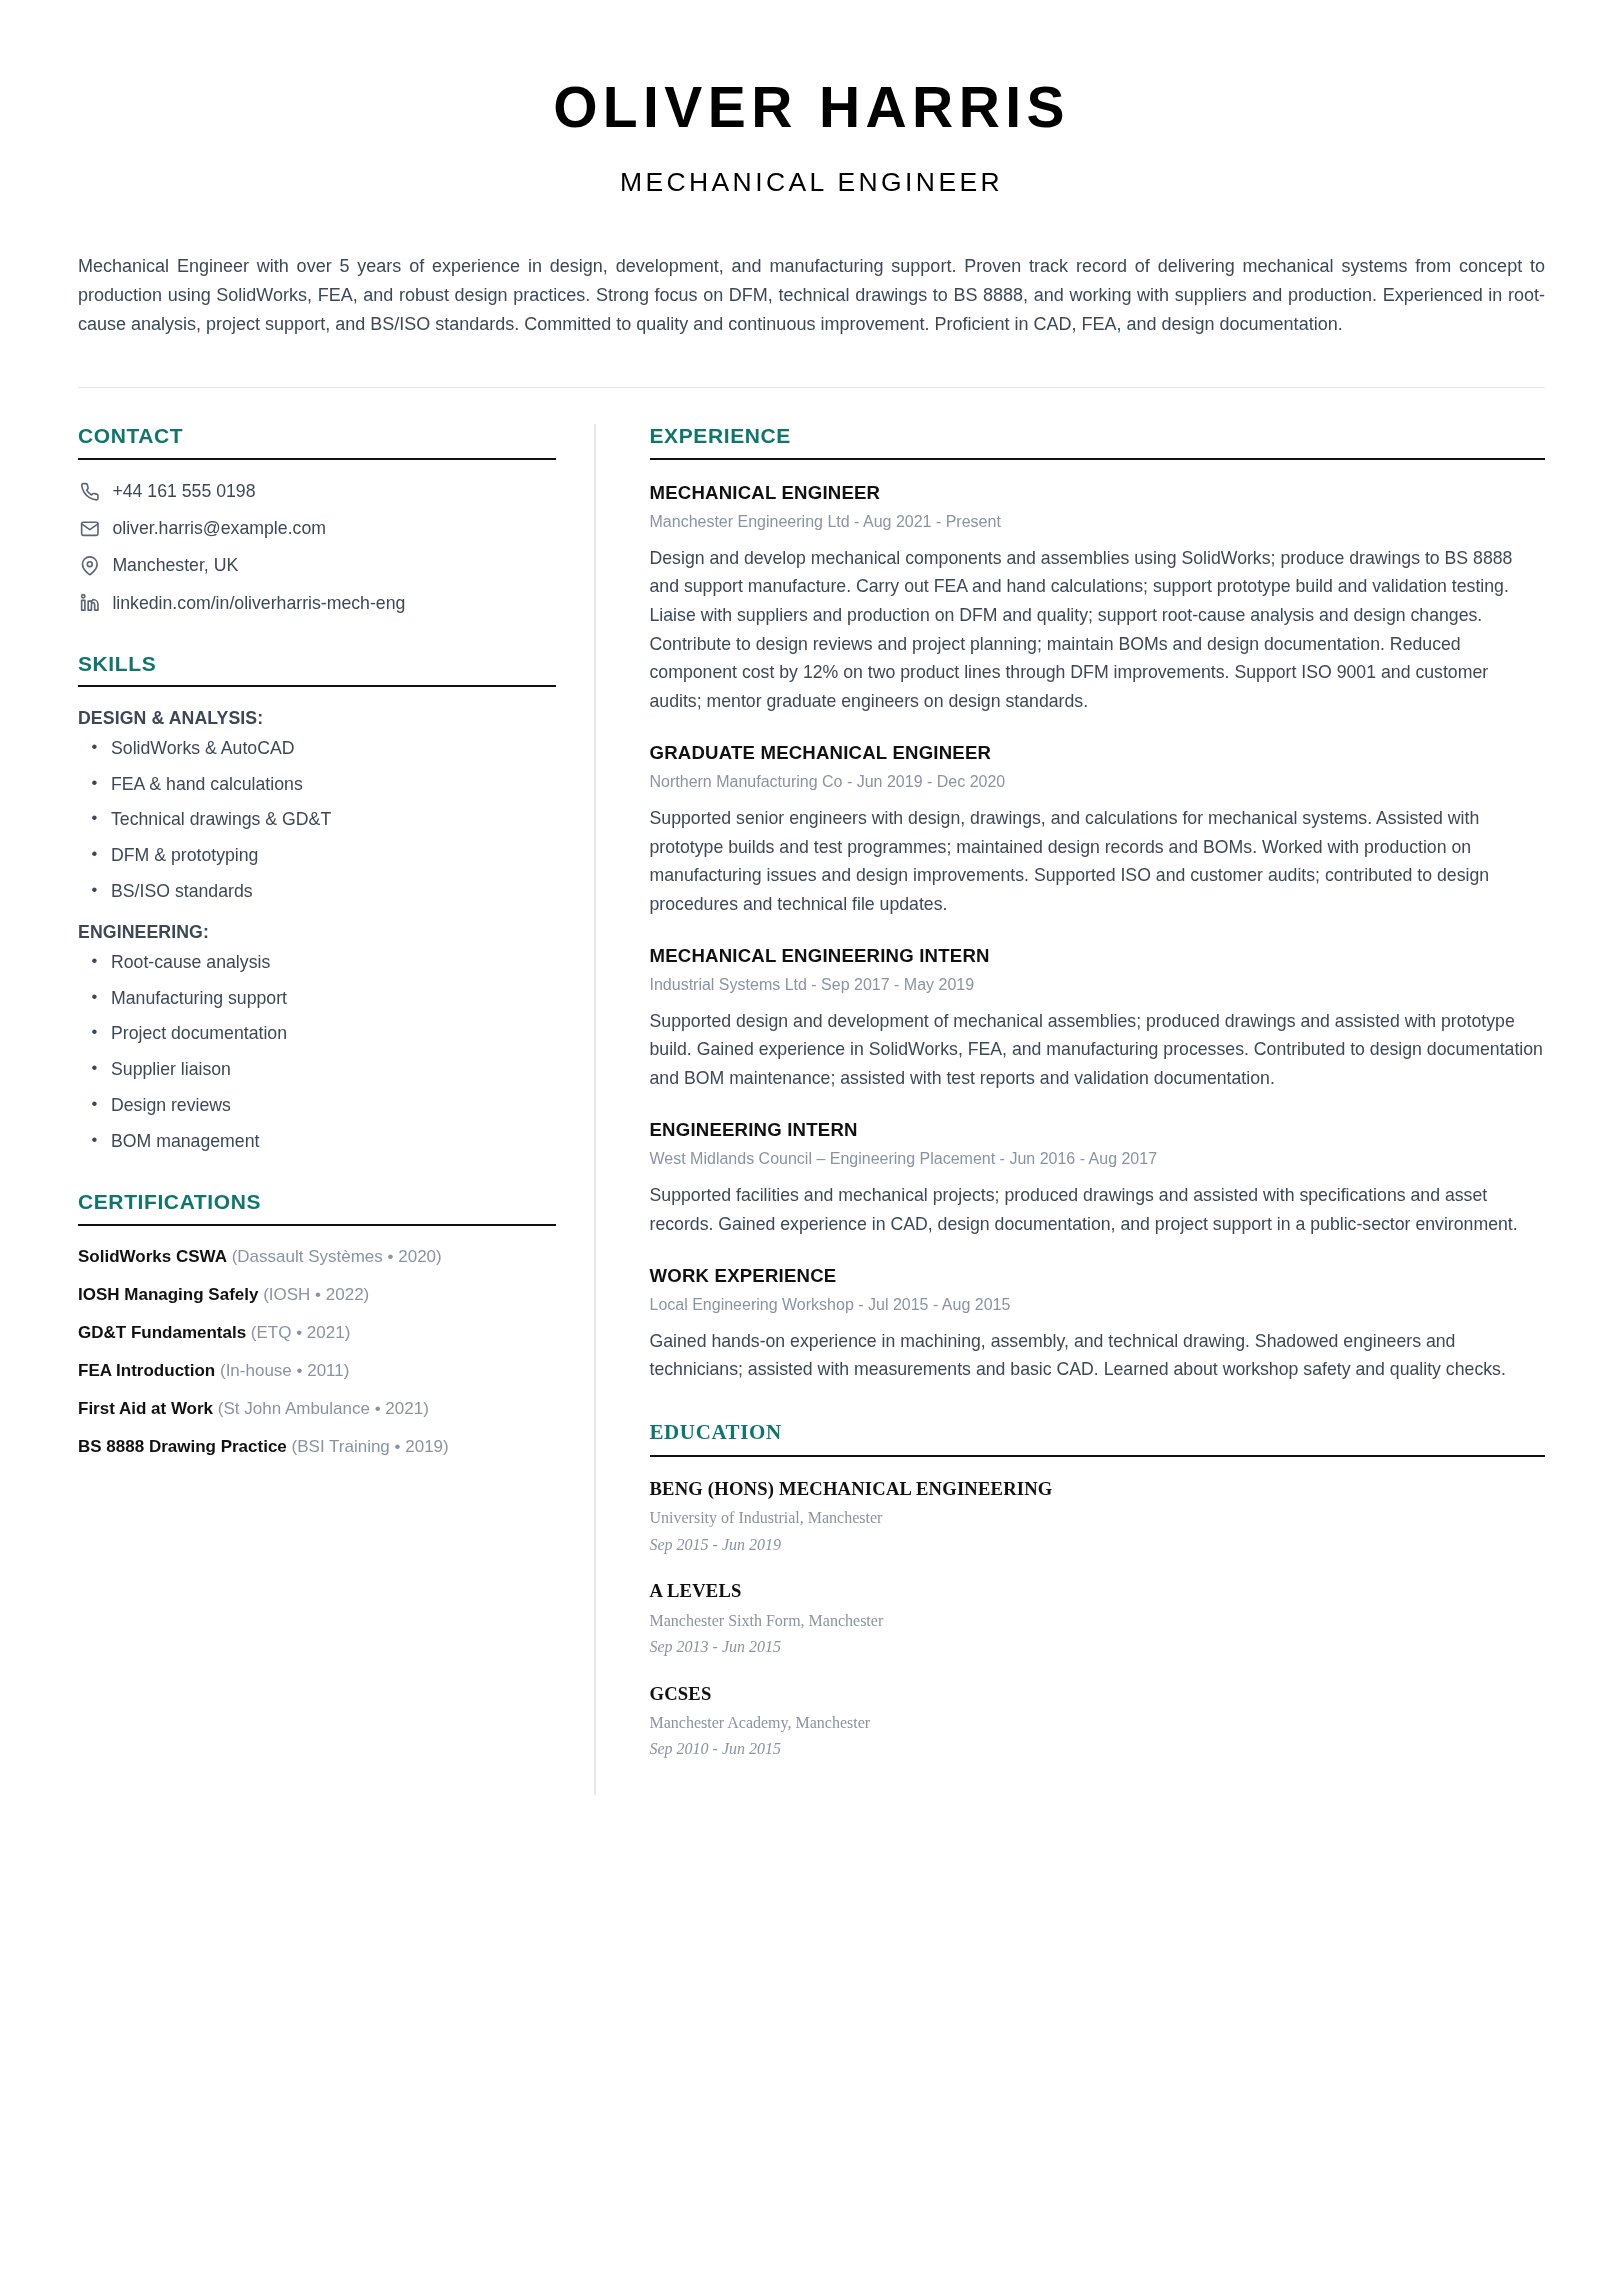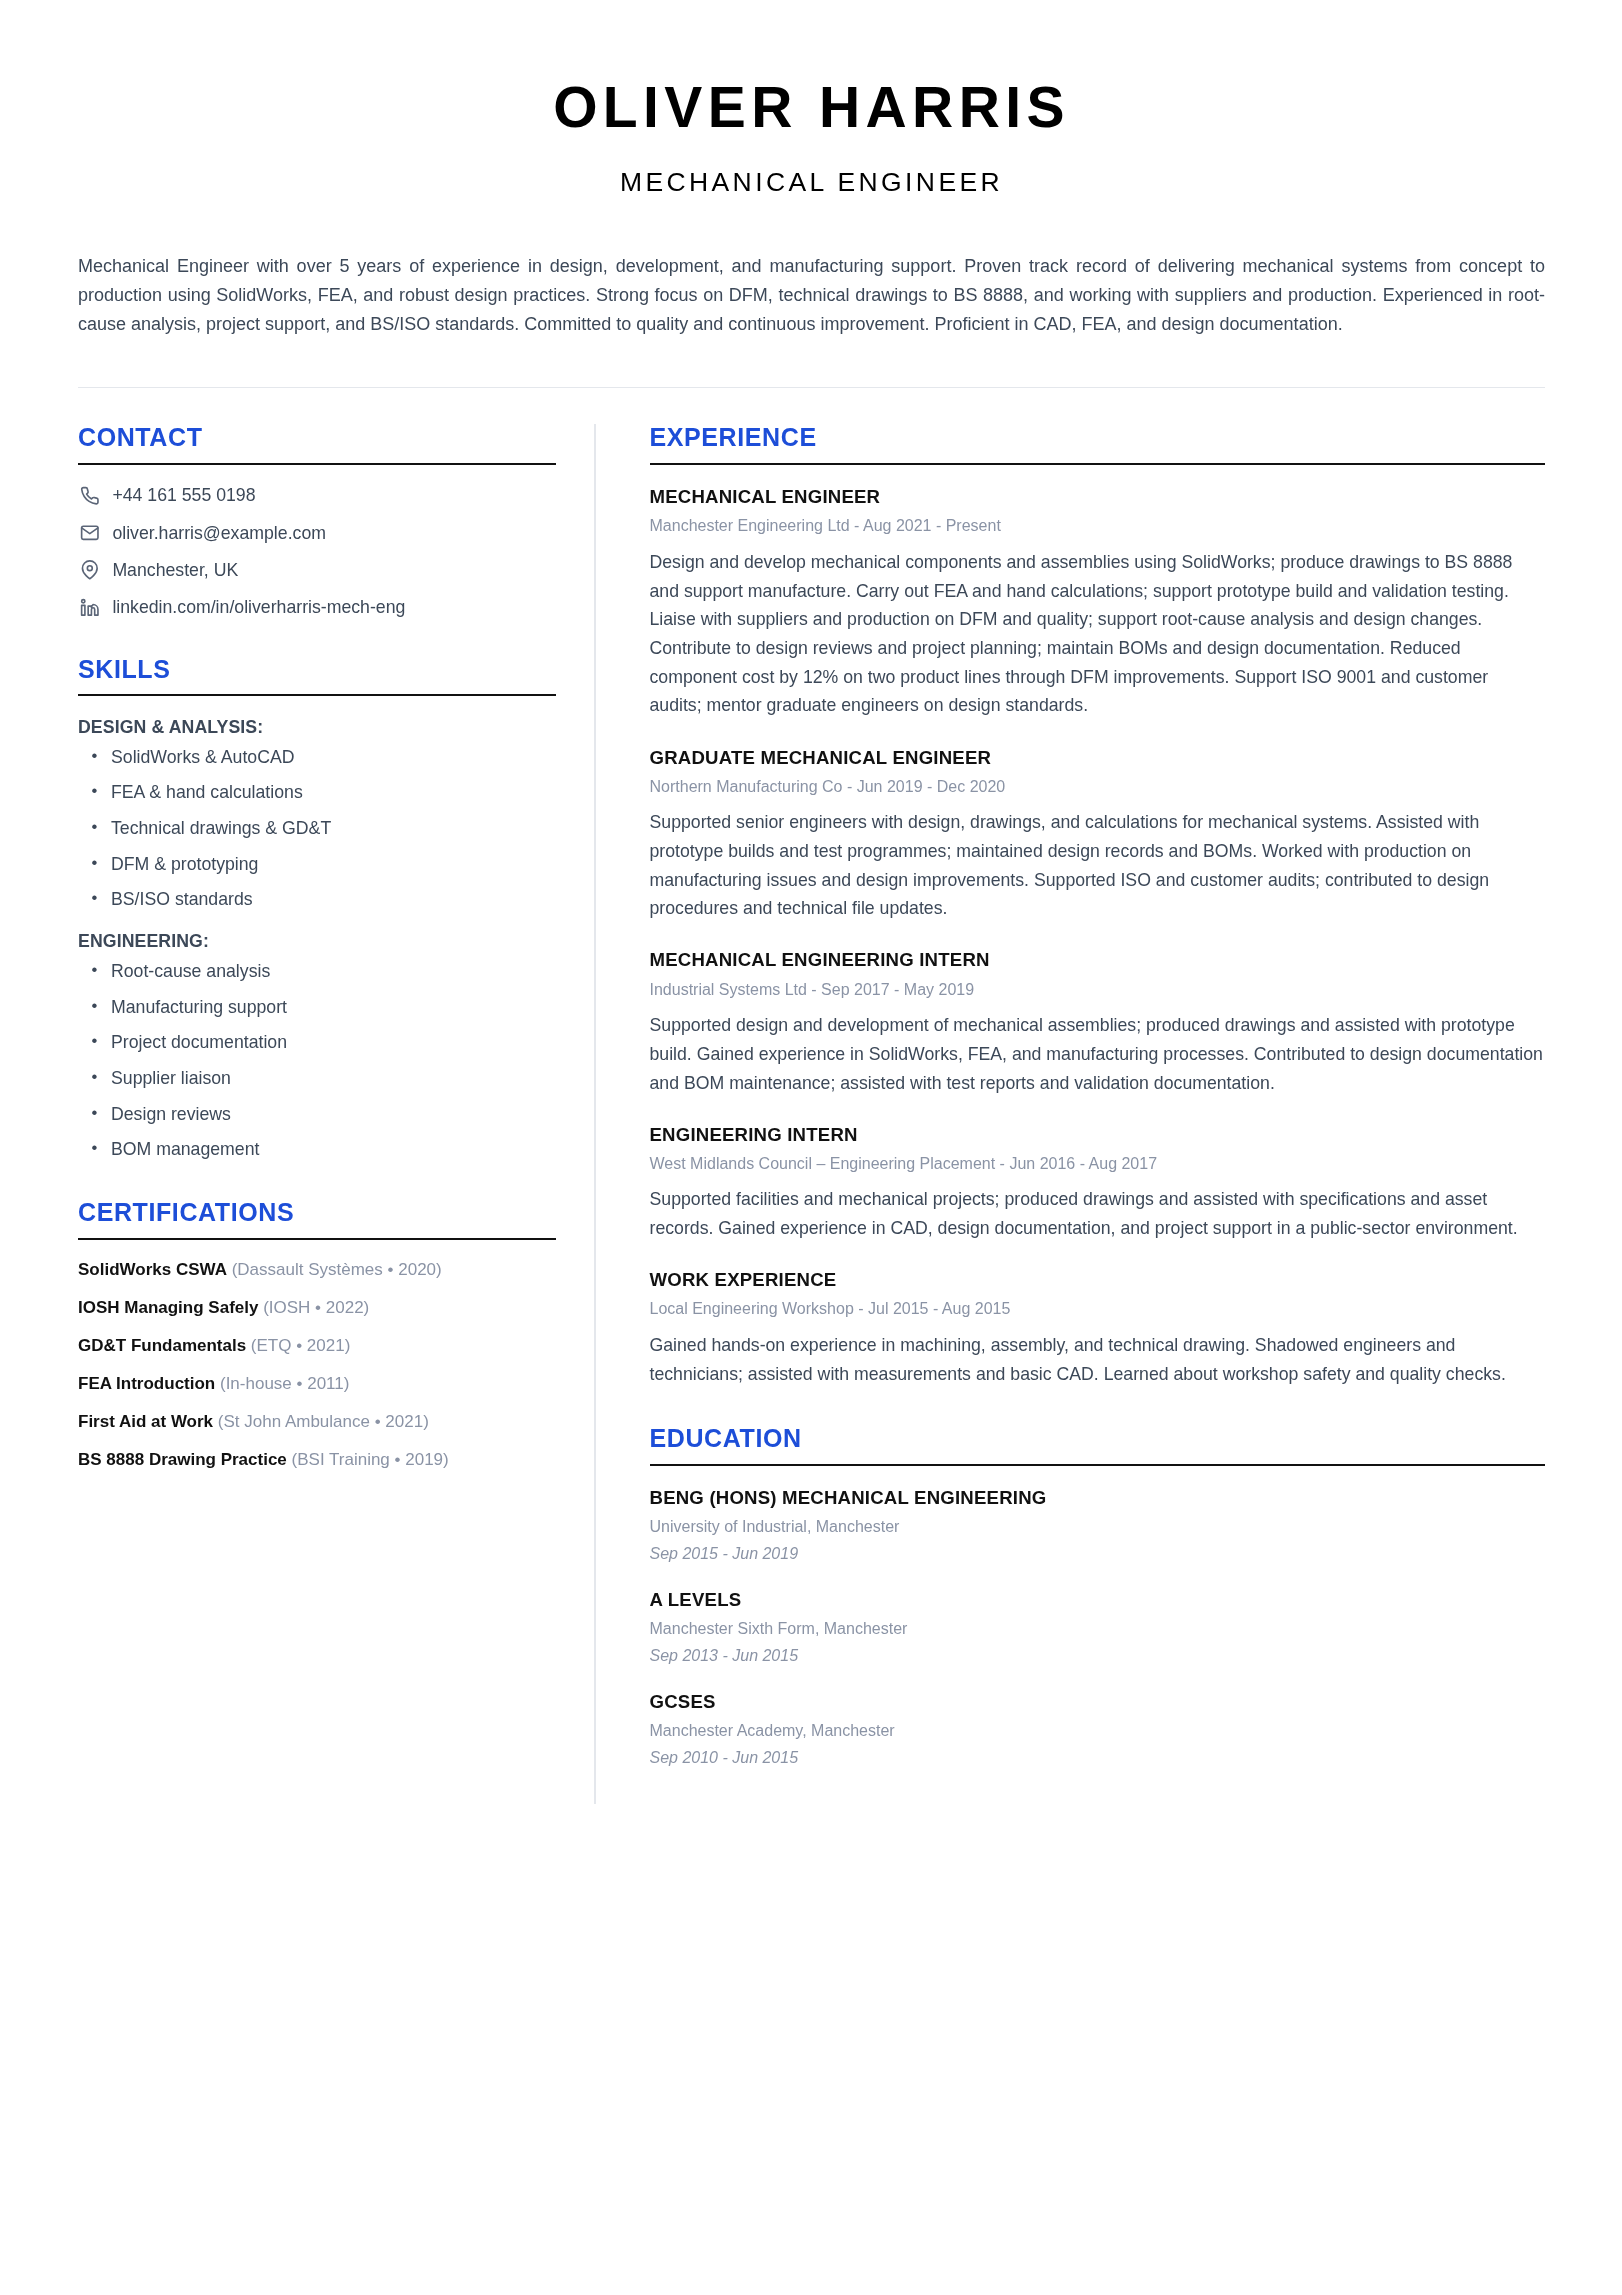--- a/index.html
+++ b/index.html
@@ -84,24 +84,24 @@
     padding-top: 36px;
     padding-left: 54px;
     box-sizing: border-box;
   }
 
   
   .section {
     margin-bottom: 0;
   }
   .section-title {
-    font-size: 25px;
+    font-size: 21px;
     font-weight: bold;
     letter-spacing: 0.6px;
-    color: #1d4ed8;
+    color: #0f766e;
     margin: 0;
     line-height: 1.1;
   }
   .section-rule {
     border: 0;
     border-top: 2.5px solid #111111;
     margin: 10.8px 0 0 0;
   }
   .col-left .section-rule { width: 478px; }
   .col-right .section-rule { width: 100%; }
@@ -197,21 +197,21 @@
     line-height: 1.3;
   }
   .exp-desc {
     font-size: 17.7px;
     color: #3c4858;
     line-height: 1.62;
     margin: 0;
   }
 
   
-  .edu-section { margin-top: 53px; }
+  .edu-section { margin-top: 53px; font-family: Liberation Serif, serif; }
   .edu-list { margin: 0; padding: 0; list-style: none; }
   .edu-item { margin-top: 24.5px; }
   .edu-item:first-child { margin-top: 21.6px; }
   .edu-degree {
     font-size: 18.6px;
     font-weight: bold;
     color: #111111;
     letter-spacing: 0.2px;
     margin: 0 0 7.8px 0;
     line-height: 1.2;

